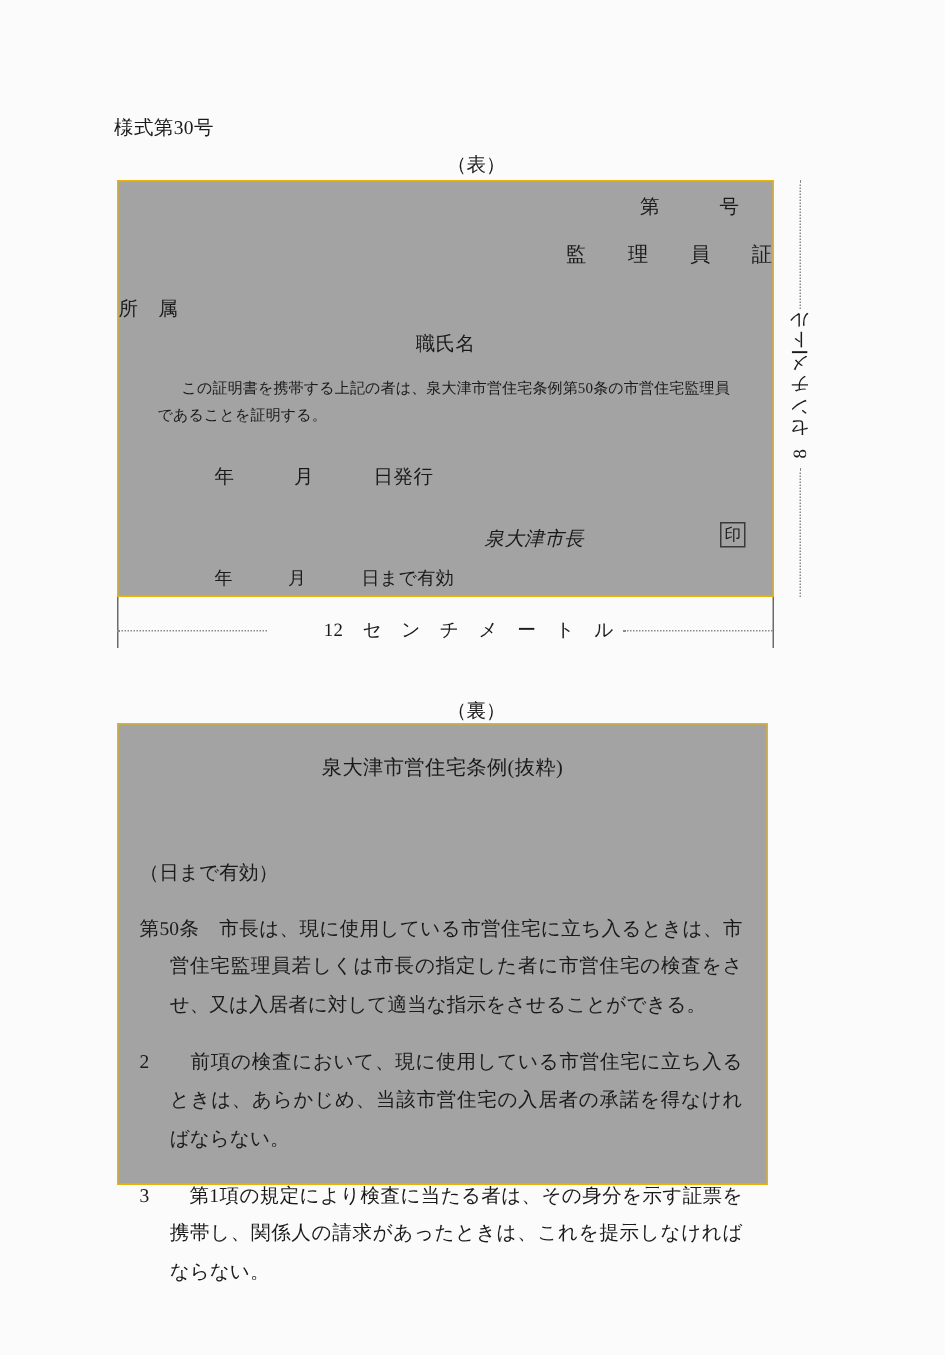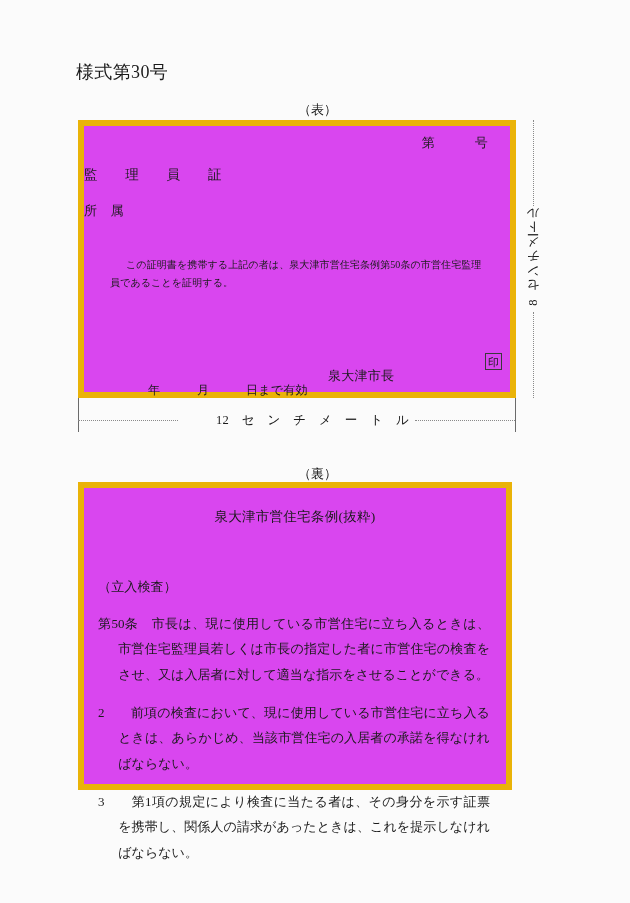--- a/index.html
+++ b/index.html
@@ -19,40 +19,40 @@
 
   .page {
     position: absolute;
     inset: 0;
   }
 
   
   .form-no {
     position: absolute;
     left: 76px;
-    top: 60px;
-    font-size: 18px;
+    top: 76px;
+    font-size: 13px;
     letter-spacing: 0.02em;
     white-space: nowrap;
   }
 
   
   .side-label {
     position: absolute;
     font-size: 13px;
     white-space: nowrap;
   }
   .side-label.front { left: 298px; top: 101px; }
   .side-label.back  { left: 298px; top: 465px; }
 
   
   .card {
     position: absolute;
-    border: 6px solid #eab308;
-    background: #d946ef;
+    border: 1px solid #eab308;
+    background: #a3a3a3;
     box-sizing: border-box;
   }
   .card-front {
     left: 78px;
     top: 120px;
     width: 438px;
     height: 278px;
   }
   .card-back {
     left: 78px;
@@ -68,21 +68,21 @@
     top: 8px;
     font-size: 13px;
     letter-spacing: 0.02em;
     white-space: nowrap;
   }
   .cert-title {
     position: absolute;
     left: 0;
     right: 0;
     top: 40px;
-    text-align: left;
+    text-align: right;
     font-size: 13.5px;
     letter-spacing: 0.02em;
     white-space: nowrap;
   }
   .affiliation {
     position: absolute;
     left: 0;
     right: 0;
     top: 76px;
     text-align: left;
@@ -121,24 +121,25 @@
   .mayor-line {
     position: absolute;
     left: 0;
     right: 0;
     top: 229px;
     height: 20px;
   }
   .mayor-name {
     position: absolute;
     left: 244px;
-    top: 12px;
-    font-size: 13px;
-    letter-spacing: 0.02em;
-    white-space: nowrap;
+    top: 0;
+    font-size: 13px;
+    letter-spacing: 0.02em;
+    white-space: nowrap;
+    font-style: italic;
   }
   .seal-box {
     position: absolute;
     left: 401px;
     top: -2px;
     width: 17px;
     height: 17px;
     border: 1px solid #3a3a3a;
     font-size: 11px;
     line-height: 16px;
@@ -260,23 +261,25 @@
   <div class="side-label front">（表）</div>
 
   <div class="card card-front">
 
     <div class="doc-number">第　　　号</div>
 
     <div class="cert-title">監　　理　　員　　証</div>
 
     <div class="affiliation">所　属</div>
 
+    <div class="jobname">職氏名</div>
 
     <div class="body-text">この証明書を携帯する上記の者は、泉大津市営住宅条例第50条の市営住宅監理員であることを証明する。</div>
 
+    <div class="issue-date">年　　　月　　　日発行</div>
 
     <div class="mayor-line">
       <span class="mayor-name">泉大津市長</span>
       <span class="seal-box">印</span>
     </div>
 
     <div class="valid-date">年　　　月　　　日まで有効</div>
   </div>
 
   <div class="ext-line-v ext-left"></div>
@@ -293,21 +296,21 @@
     <span class="dim-text-v">8センチメートル</span>
     <span class="leader-v"></span>
   </div>
 
   <div class="side-label back">（裏）</div>
 
   <div class="card card-back">
 
     <div class="ordinance-title">泉大津市営住宅条例(抜粋)</div>
 
-    <div class="clause-heading">（立入検査）</div>
+    <div class="clause-heading">（日まで有効）</div>
 
     <div class="clauses">
       <p class="clause">第50条　市長は、現に使用している市営住宅に立ち入るときは、市営住宅監理員若しくは市長の指定した者に市営住宅の検査をさせ、又は入居者に対して適当な指示をさせることができる。</p>
       <p class="clause">2　　前項の検査において、現に使用している市営住宅に立ち入るときは、あらかじめ、当該市営住宅の入居者の承諾を得なければならない。</p>
       <p class="clause">3　　第1項の規定により検査に当たる者は、その身分を示す証票を携帯し、関係人の請求があったときは、これを提示しなければならない。</p>
     </div>
   </div>
 
 </div>
 

